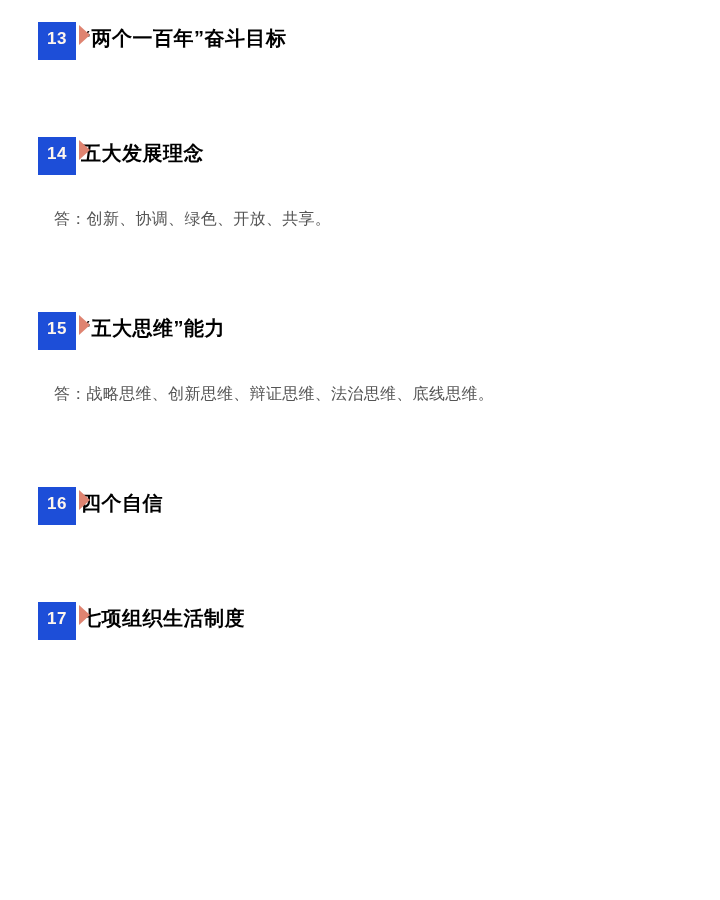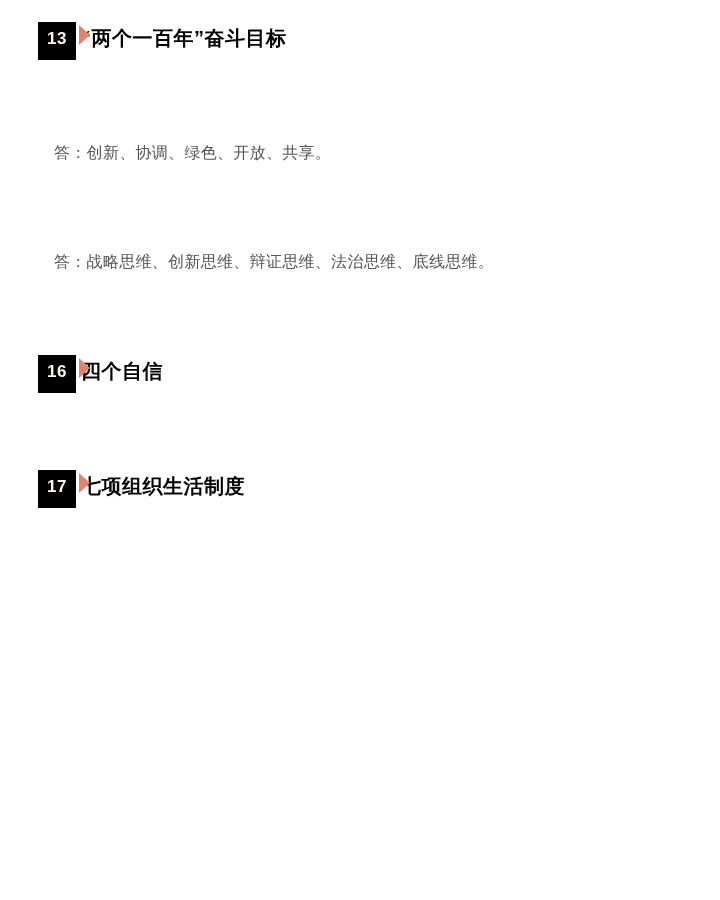--- a/index.html
+++ b/index.html
@@ -19,21 +19,21 @@
   .qa-header {
     display: flex;
     align-items: flex-start;
     margin-left: 16px;
     height: 38px;
   }
   .num-badge {
     position: relative;
     width: 38px;
     height: 38px;
-    background: #000000;
+    background: #1d4ed8;
     flex: 0 0 38px;
     display: flex;
     align-items: center;
     justify-content: center;
     padding-bottom: 5px;
   }
   .num-badge .num {
     color: #fdf5ee;
     font-size: 17px;
     font-weight: bold;
@@ -76,24 +76,38 @@
   <div class="qa-header">
     <div class="num-badge">
       <span class="num">13</span>
       <span class="badge-arrow"></span>
     </div>
     <div class="qa-title">“两个一百年”奋斗目标</div>
   </div>
 </div>
 
 <div class="qa-section">
+  <div class="qa-header">
+    <div class="num-badge">
+      <span class="num">14</span>
+      <span class="badge-arrow"></span>
+    </div>
+    <div class="qa-title">五大发展理念</div>
+  </div>
   <p class="qa-answer">答：创新、协调、绿色、开放、共享。</p>
 </div>
 
 <div class="qa-section">
+  <div class="qa-header">
+    <div class="num-badge">
+      <span class="num">15</span>
+      <span class="badge-arrow"></span>
+    </div>
+    <div class="qa-title">“五大思维”能力</div>
+  </div>
   <p class="qa-answer">答：战略思维、创新思维、辩证思维、法治思维、底线思维。</p>
 </div>
 
 <div class="qa-section">
   <div class="qa-header">
     <div class="num-badge">
       <span class="num">16</span>
       <span class="badge-arrow"></span>
     </div>
     <div class="qa-title">四个自信</div>

